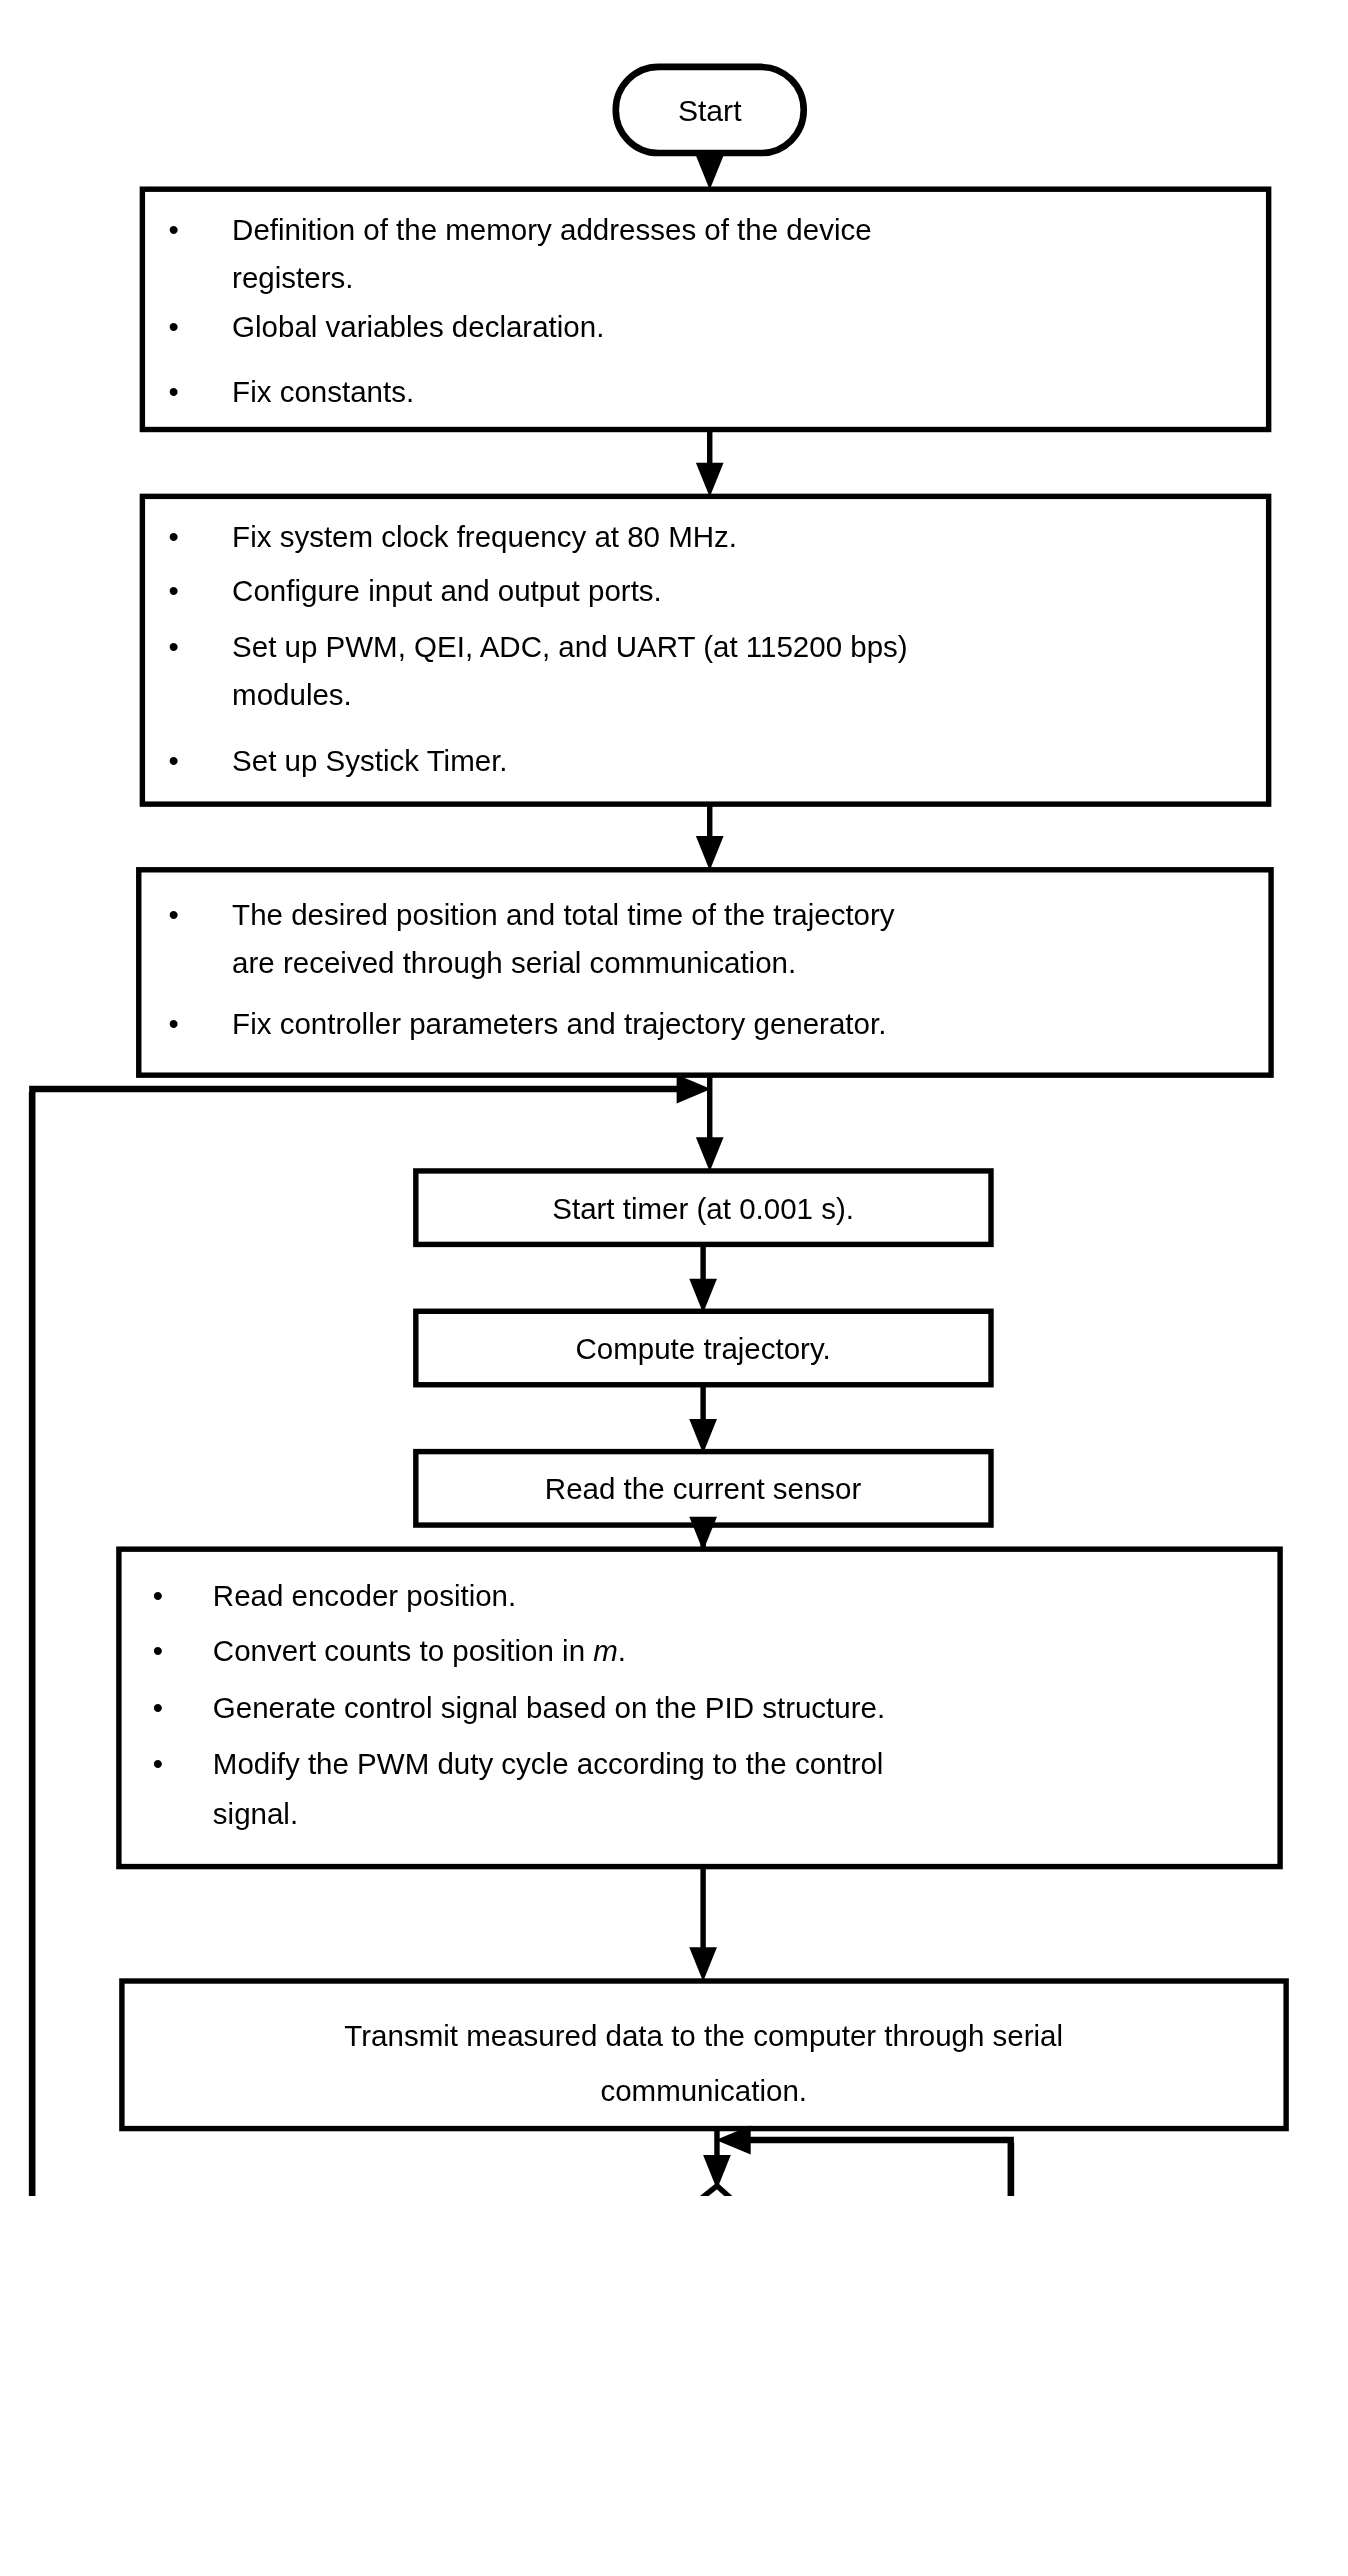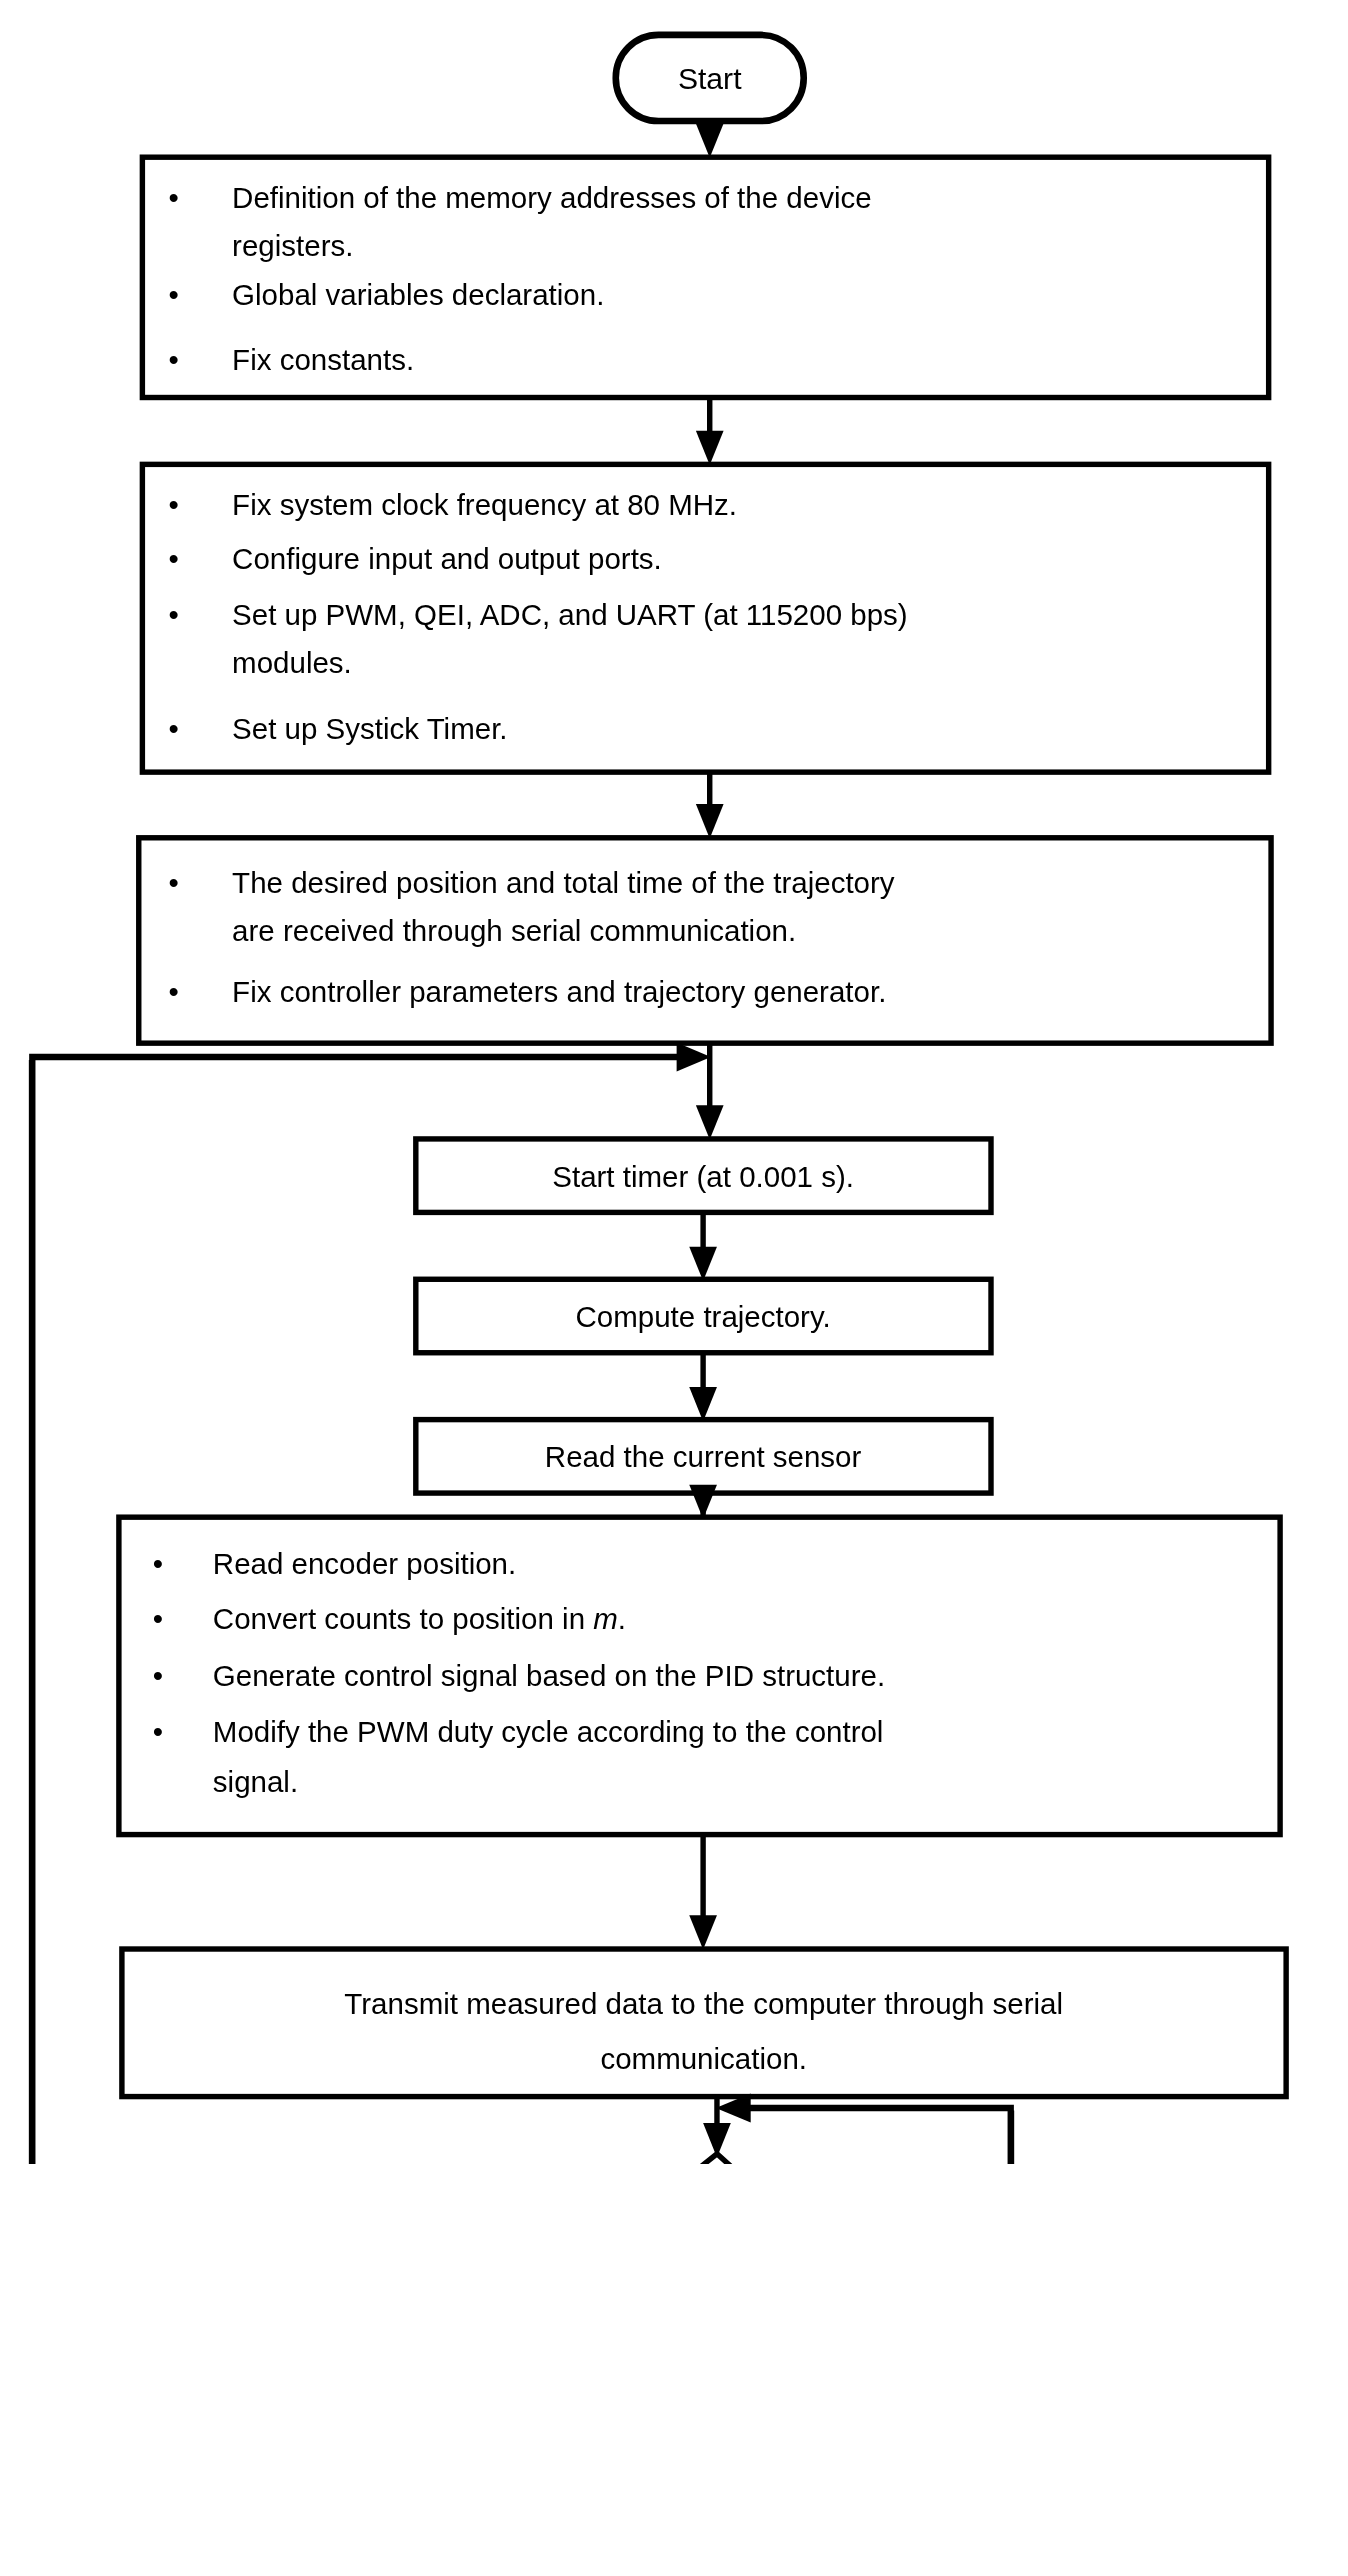--- a/index.html
+++ b/index.html
@@ -9,20 +9,21 @@
   }
   body {
     font-family: "Liberation Sans", sans-serif;
   }
   #flowchart-root {
     position: relative;
     width: 1349px;
     height: 2164px;
     background: #ffffff;
     overflow: hidden;
+    margin-top: 32px;
   }
   svg.fc {
     display: block;
     width: 1349px;
     height: 2576px;
   }
   .shape-fill { fill: #ffffff; }
   .shape-stroke { stroke: #000000; fill: none; }
   .conn { stroke: #000000; fill: none; stroke-linecap: butt; stroke-linejoin: miter; }
   .arrowhead { fill: #000000; stroke: none; }

